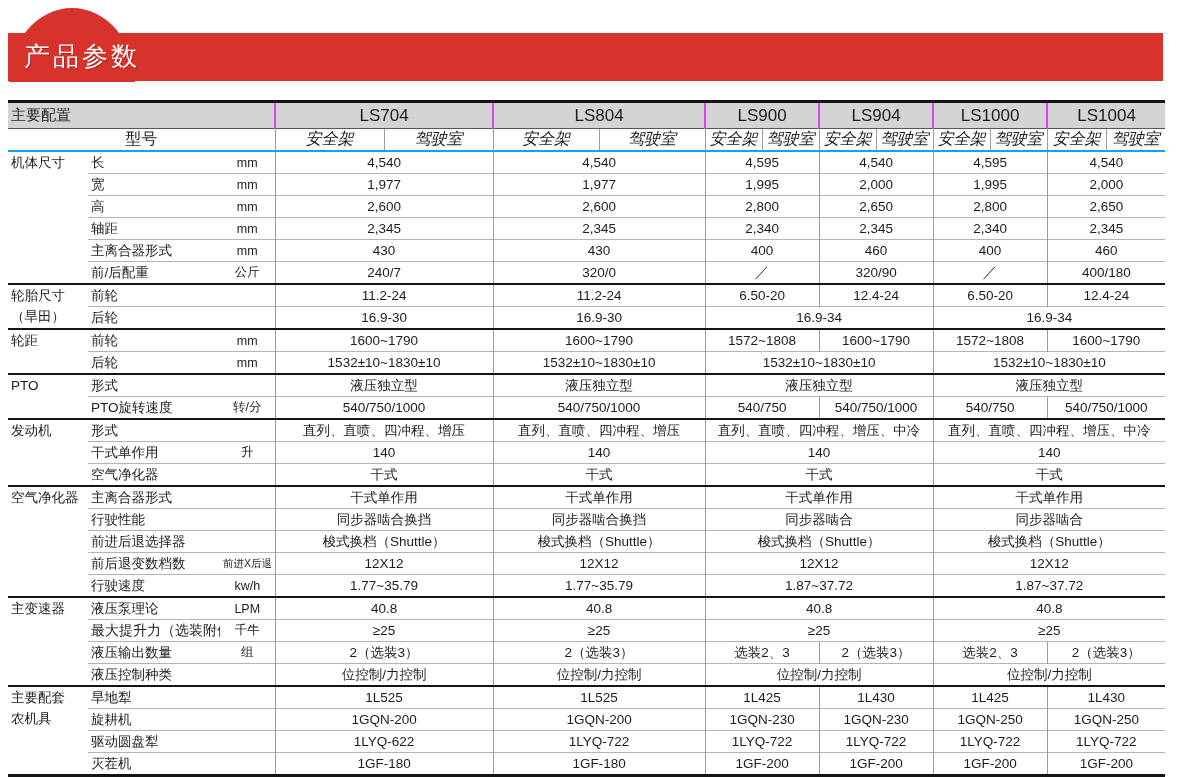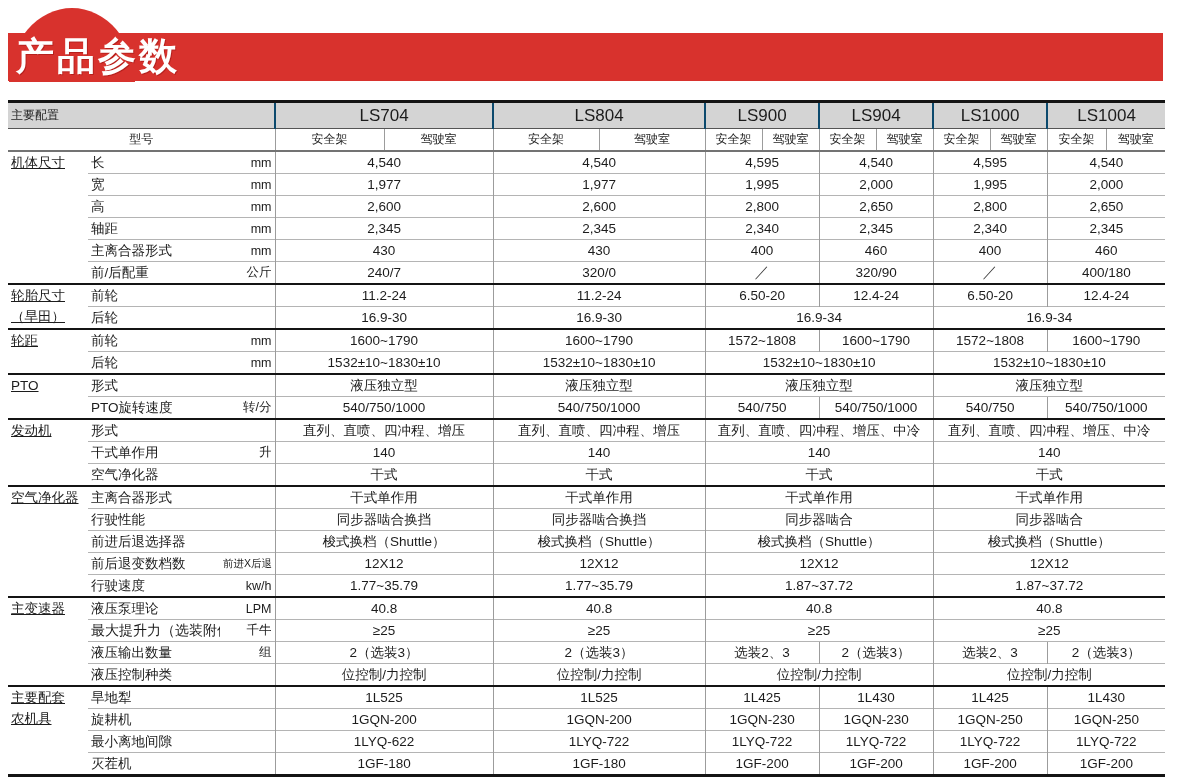--- a/index.html
+++ b/index.html
@@ -4,45 +4,45 @@
 <style>
   html,body { margin:0; padding:0; background:#fff; width:1180px;
     font-family:"Liberation Sans","DejaVu Sans",sans-serif; color:#1c1c1c; }
   .page { position:relative; width:1180px; height:777px; overflow:hidden; background:#fff; }
 
   
   .banner { position:relative; height:81px; }
   .banner-dome { position:absolute; left:9px; top:8px; width:126px; height:74px;
     background:var(--red); border-radius:50% 50% 0 0 / 100% 100% 0 0; }
   .banner-bar { position:absolute; left:8px; top:33px; width:1155px; height:48px; background:var(--red); }
-  .banner-title { position:absolute; left:16px; top:33px; height:48px; line-height:46px;
-    color:#fff; font-size:38px; font-weight:bold; letter-spacing:3px;
+  .banner-title { position:absolute; left:24px; top:33px; height:48px; line-height:46px;
+    color:#fff; font-size:26px; font-weight:normal; letter-spacing:3px;
     text-shadow:1px 1px 0 rgba(120,0,0,.35); }
 
   
   .tbl-wrap { margin:19px 0 0 8px; }
   table#spec-table { border-collapse:collapse; table-layout:fixed; width:1157px;
     border-bottom:3px solid #141414; }
   #spec-table th, #spec-table td { padding:0 3px; font-weight:normal; overflow:hidden; white-space:nowrap; }
 
   thead tr.models th { background:#d4d4d4; height:25px; font-size:17px; font-weight:bold;
     border-top:3px solid #141414; border-bottom:1px solid #555; text-align:center; }
-  thead tr.models th.corner { text-align:left; font-size:12px; padding-left:14px; }
-  thead tr.models th.model { border-left:2px solid #0c4a6e; }
-
-  thead tr.subs th { height:21px; font-size:12px; font-weight:bold; text-align:center;
-    border-bottom:2px solid #737373; }
-  thead tr.subs th.sub { border-left:1px solid #9c9c9c; }
+  thead tr.models th.corner { text-align:left; font-size:15px; padding-left:14px; }
+  thead tr.models th.model { border-left:2px solid #d946ef; }
+
+  thead tr.subs th { height:21px; font-size:16px; font-weight:bold; text-align:center;
+    border-bottom:2px solid #0ea5e9; }
+  thead tr.subs th.sub { border-left:1px solid #9c9c9c;font-style:italic; }
 
   tbody td { height:21px; font-size:13.5px; border-top:1px solid #b4b4b4; }
   tbody tr.sec-start td { border-top:2px solid #141414; }
-  tbody td.cat { vertical-align:top; font-weight:bold; font-size:13.5px; padding:1px 2px 0 6px; line-height:21px;text-decoration:underline; }
+  tbody td.cat { vertical-align:top; font-weight:bold; font-size:13.5px; padding:1px 2px 0 6px; line-height:21px; }
   tbody td.attr { text-align:left; padding-left:2px; position:relative; }
   tbody td.attr.small { font-size:14px; }
-  tbody td.unit { text-align:right; font-size:12.5px; padding-left:2px; }
+  tbody td.unit { text-align:center; font-size:12.5px; padding-left:2px; }
   tbody td.unit.small { font-size:10.5px;margin-top:39px; }
   tbody td.val { text-align:center; border-left:1px solid #9c9c9c; }
   tbody td.val.slash { font-size:15px; color:#333; }
   :root { --red:#d8322d; --pink:#e0007f; }
 </style>
 </head>
 <body>
 
 <div class="page">
 
@@ -350,21 +350,21 @@
             <td class="attr">旋耕机</td>
             <td class="unit"></td>
             <td class="val" colspan="2">1GQN-200</td>
             <td class="val" colspan="2">1GQN-200</td>
             <td class="val" colspan="2">1GQN-230</td>
             <td class="val" colspan="2">1GQN-230</td>
             <td class="val" colspan="2">1GQN-250</td>
             <td class="val" colspan="2">1GQN-250</td>
           </tr>
           <tr>
-            <td class="attr">最小离地间隙</td>
+            <td class="attr">驱动圆盘犁</td>
             <td class="unit"></td>
             <td class="val" colspan="2">1LYQ-622</td>
             <td class="val" colspan="2">1LYQ-722</td>
             <td class="val" colspan="2">1LYQ-722</td>
             <td class="val" colspan="2">1LYQ-722</td>
             <td class="val" colspan="2">1LYQ-722</td>
             <td class="val" colspan="2">1LYQ-722</td>
           </tr>
           <tr>
             <td class="attr">灭茬机</td>

